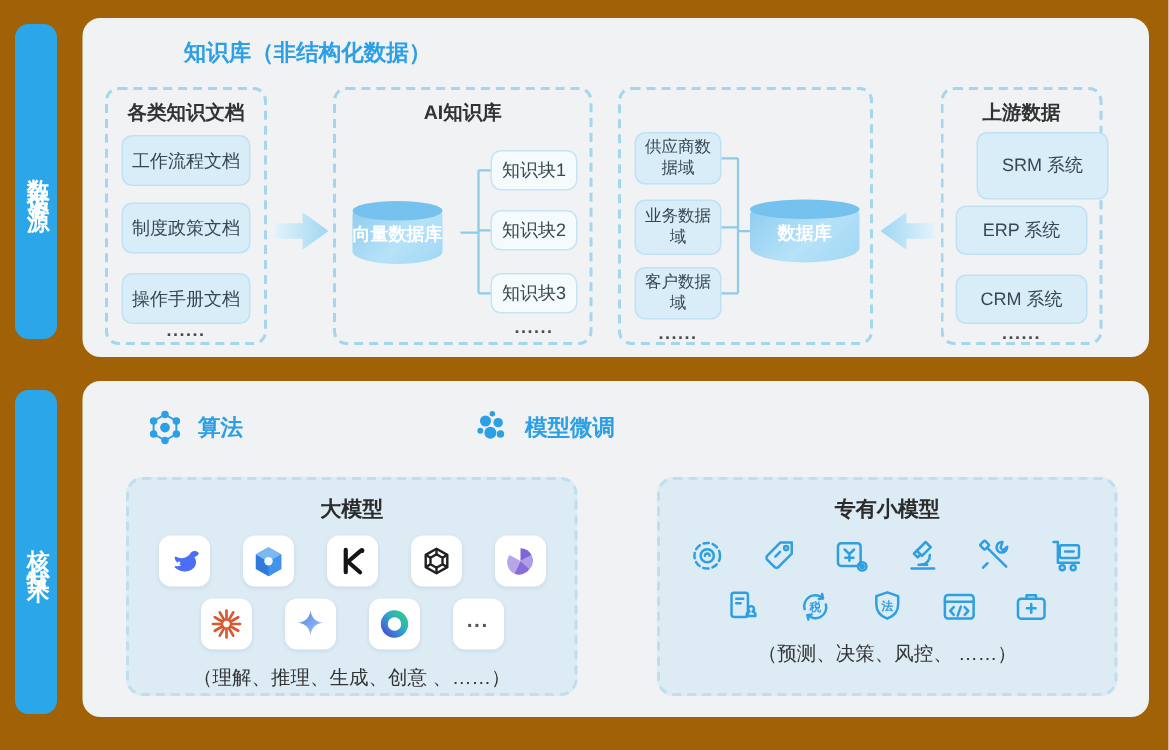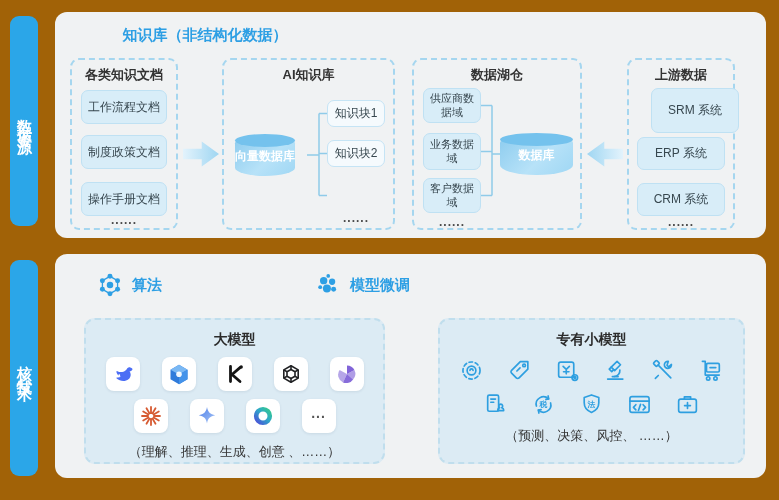--- a/index.html
+++ b/index.html
@@ -81,24 +81,24 @@
 
     <div class="dash-box" style="left:167px; top:46px; width:173px; height:172px;"></div>
     <div class="box-title" style="left:167px; top:54px; width:173px;">AI知识库</div>
     <div class="cyl" style="left:180px; top:122px; width:60px; height:42px;">
       <div class="cyl-body"></div>
       <div class="cyl-top"></div>
       <div class="cyl-label">向量数据库</div>
     </div>
     <div class="chip chip-white" style="left:272px; top:88px; width:58px; height:27px;">知识块1</div>
     <div class="chip chip-white" style="left:272px; top:128px; width:58px; height:27px;">知识块2</div>
+    <div class="chip chip-white" style="left:272px; top:170px; width:58px; height:27px;">知识块3</div>
     <div class="more" style="left:272px; top:199px; width:58px;">......</div>
 
     <div class="dash-box" style="left:357px; top:46px; width:170px; height:172px;"></div>
-    <div class="box-title" style="left:357px; top:54px; width:170px;">数据湖仓</div>
     <div class="chip chip-sm" style="left:368px; top:76px; width:58px; height:35px;">供应商数据域</div>
     <div class="chip chip-sm" style="left:368px; top:121px; width:58px; height:37px;">业务数据域</div>
     <div class="chip chip-sm" style="left:368px; top:166px; width:58px; height:35px;">客户数据域</div>
     <div class="more" style="left:368px; top:203px; width:58px;">......</div>
     <div class="cyl" style="left:445px; top:121px; width:73px; height:42px;">
       <div class="cyl-body"></div>
       <div class="cyl-top"></div>
       <div class="cyl-label">数据库</div>
     </div>
 

